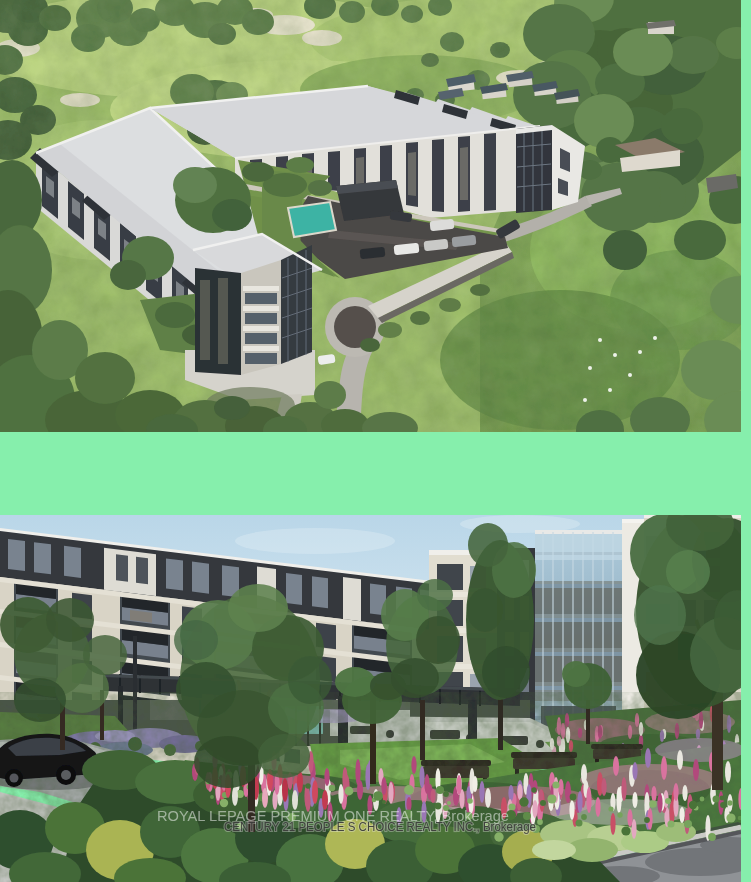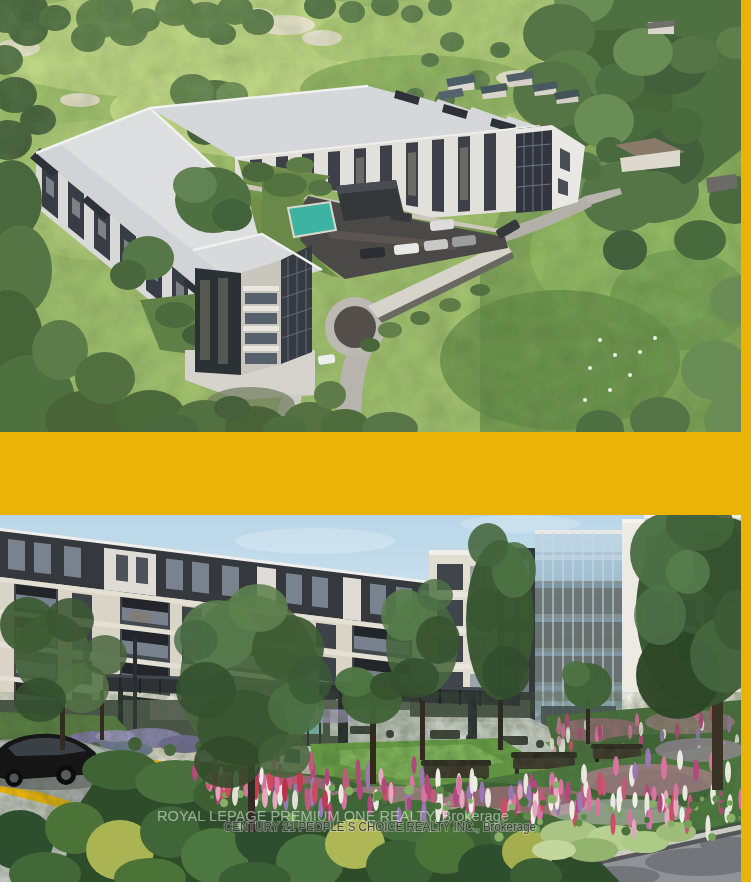--- a/index.html
+++ b/index.html
@@ -1,16 +1,16 @@
 <!DOCTYPE html>
 <html><head>
 <meta charset="utf-8">
 <style>
 html,body{margin:0;padding:0;background:#ffffff;width:751px;height:882px;overflow:hidden;font-family:"Liberation Sans",sans-serif;}
-.page{position:relative;width:751px;height:882px;background:#eab308;}
+.page{position:relative;width:751px;height:882px;background:#86efac;}
 svg{position:absolute;top:0;left:0;display:block;}
 </style>
 </head>
 <body>
 <div class="page">
 <svg width="751" height="882" viewBox="0 0 751 882">
 <defs>
 <clipPath id="clipTop">
           <rect x="0" y="0" width="741" height="432"></rect>
         </clipPath>

